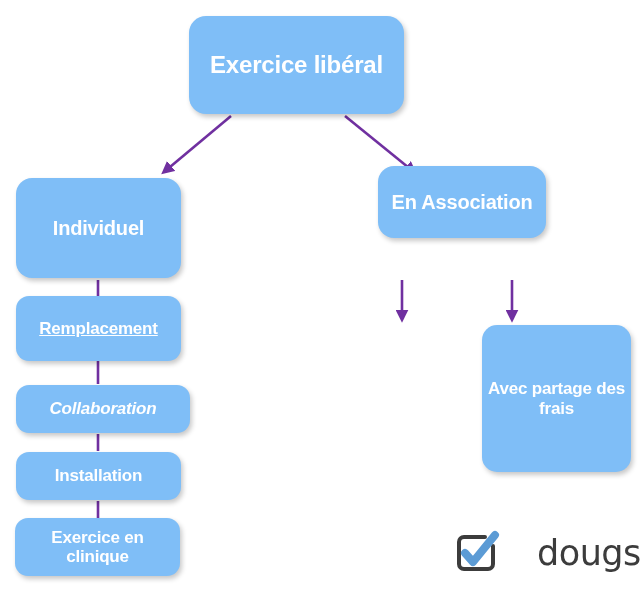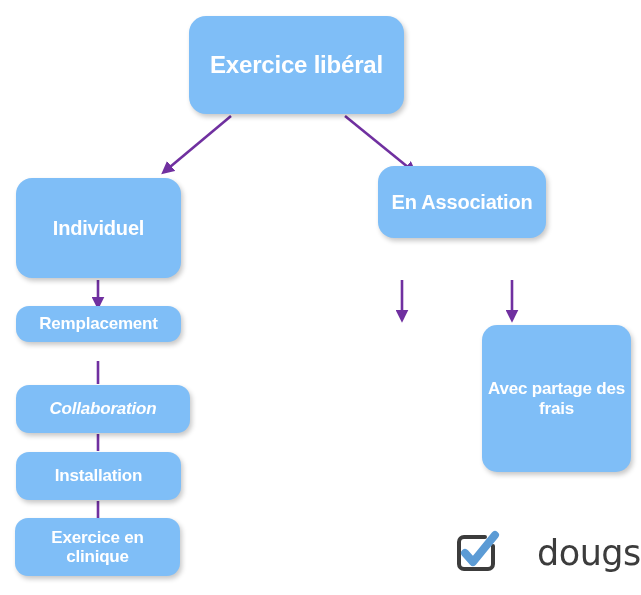--- a/index.html
+++ b/index.html
@@ -117,21 +117,21 @@
 
     <line x1="512" y1="280" x2="512" y2="319" stroke="#7030A0" stroke-width="2.6" marker-end="url(#arrowhead)"></line>
   </svg>
 
   <div class="node node-root" style="left:177px; top:16px; width:215px; height:98px;">Exercice libéral</div>
 
   <div class="node node-branch" style="left:16px; top:178px; width:165px; height:100px;">Individuel</div>
 
   <div class="node node-branch" style="left:378px; top:166px; width:168px; height:72px;">En Association</div>
 
-  <div class="node node-leaf-left" style="left:16px; top:306px; width:165px; height:36px;">Remplacement</div>
+  <div class="node node-leaf-left" style="left:16px; top:296px; width:165px; height:65px;text-decoration:underline;">Remplacement</div>
 
   <div class="node node-leaf-left" style="left:16px; top:385px; width:174px; height:48px;font-style:italic;">Collaboration</div>
 
   <div class="node node-leaf-left" style="left:16px; top:452px; width:165px; height:48px;">Installation</div>
 
   <div class="node node-leaf-left" style="left:15px; top:518px; width:165px; height:58px;">Exercice en clinique</div>
 
 
   <div class="node node-leaf-right" style="left:482px; top:325px; width:149px; height:147px;">Avec partage des frais</div>
 

